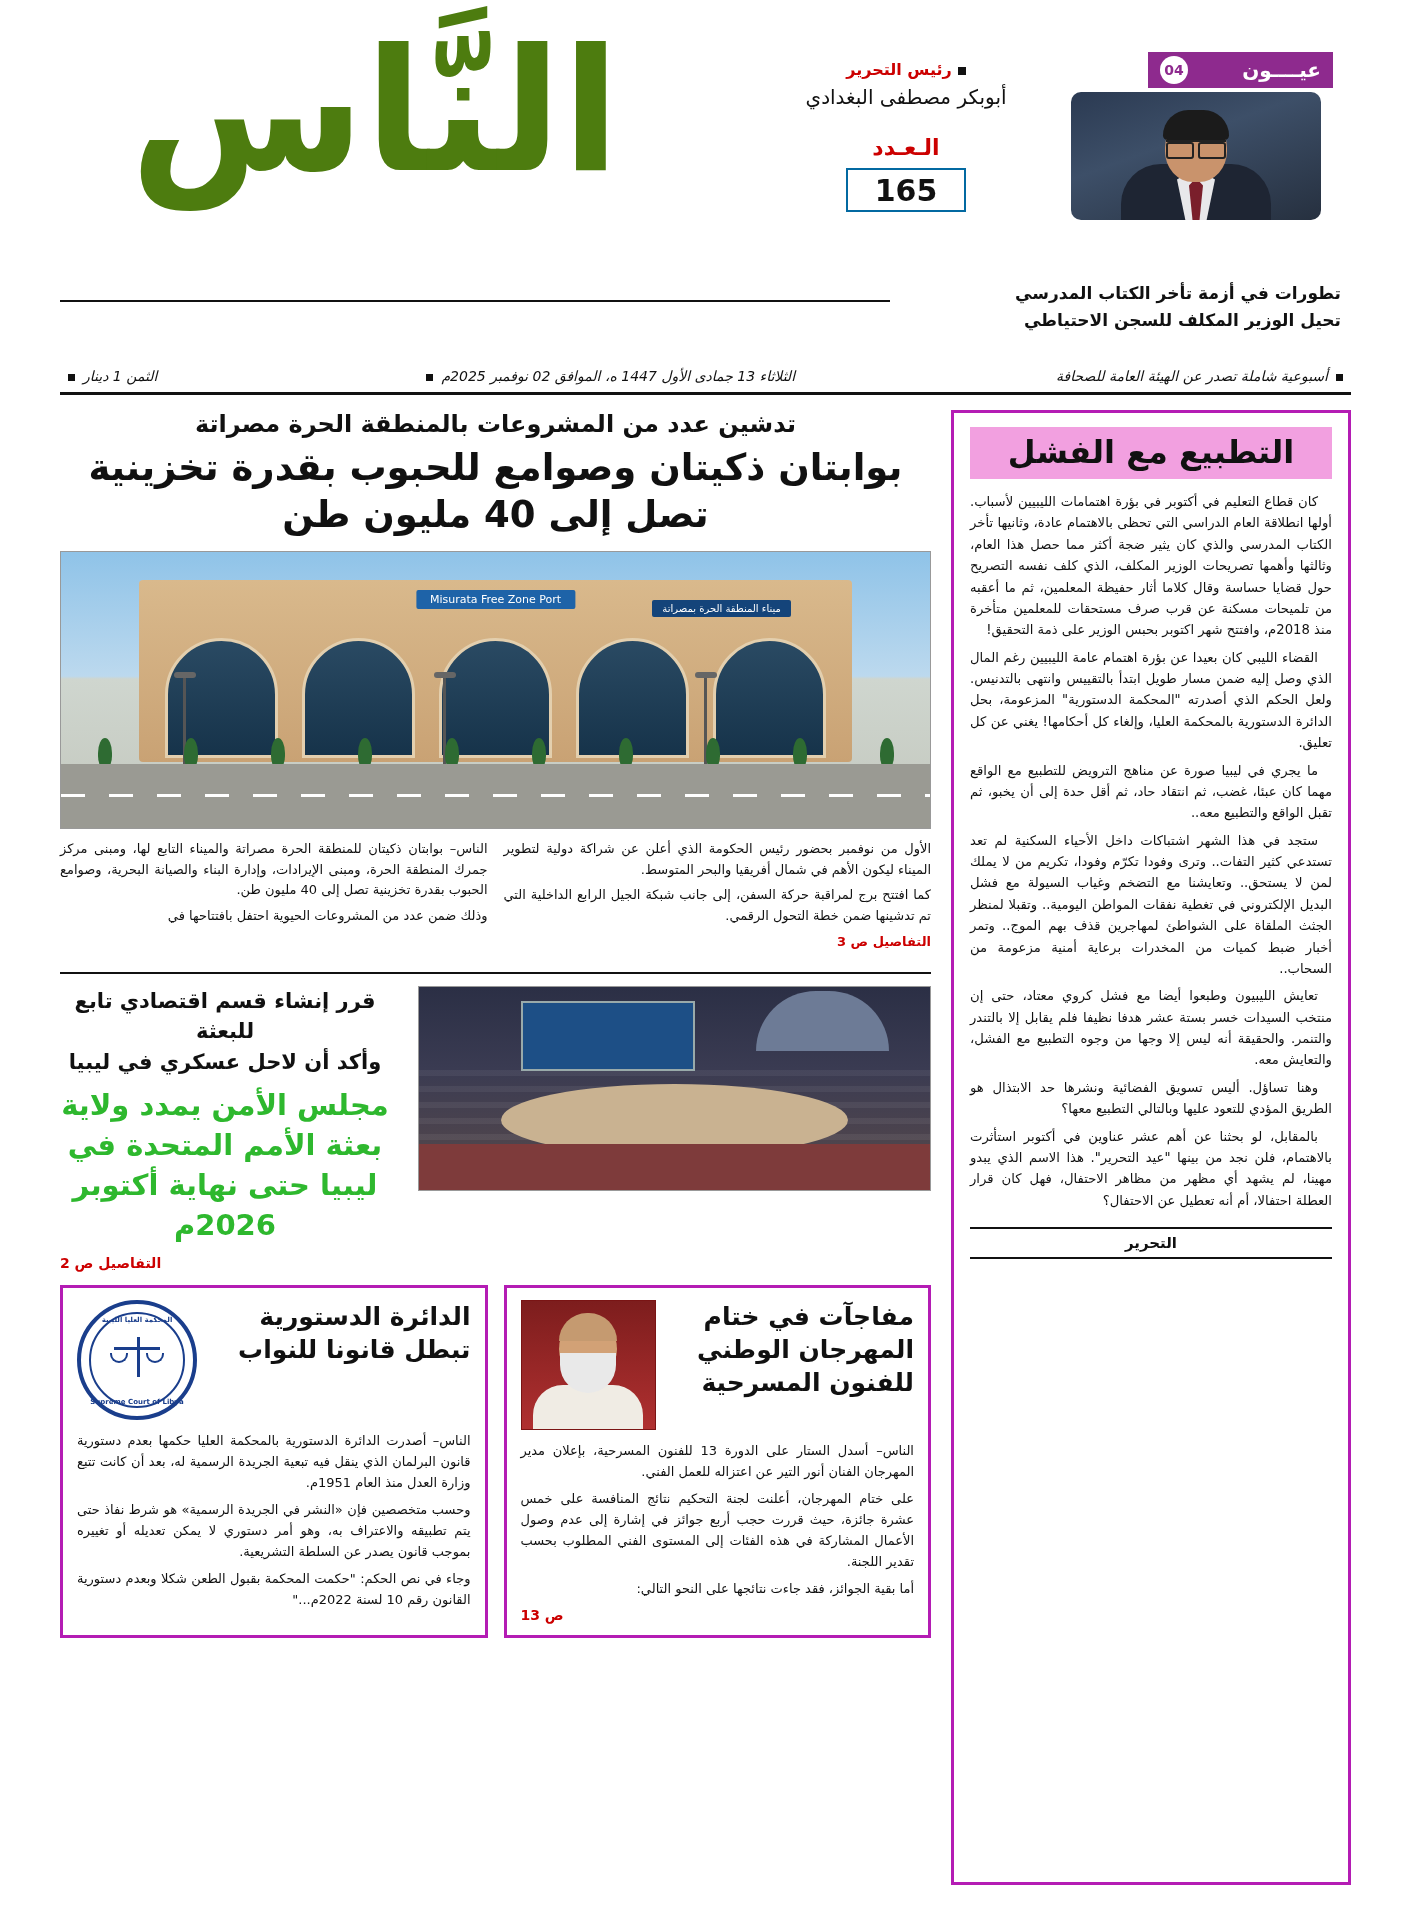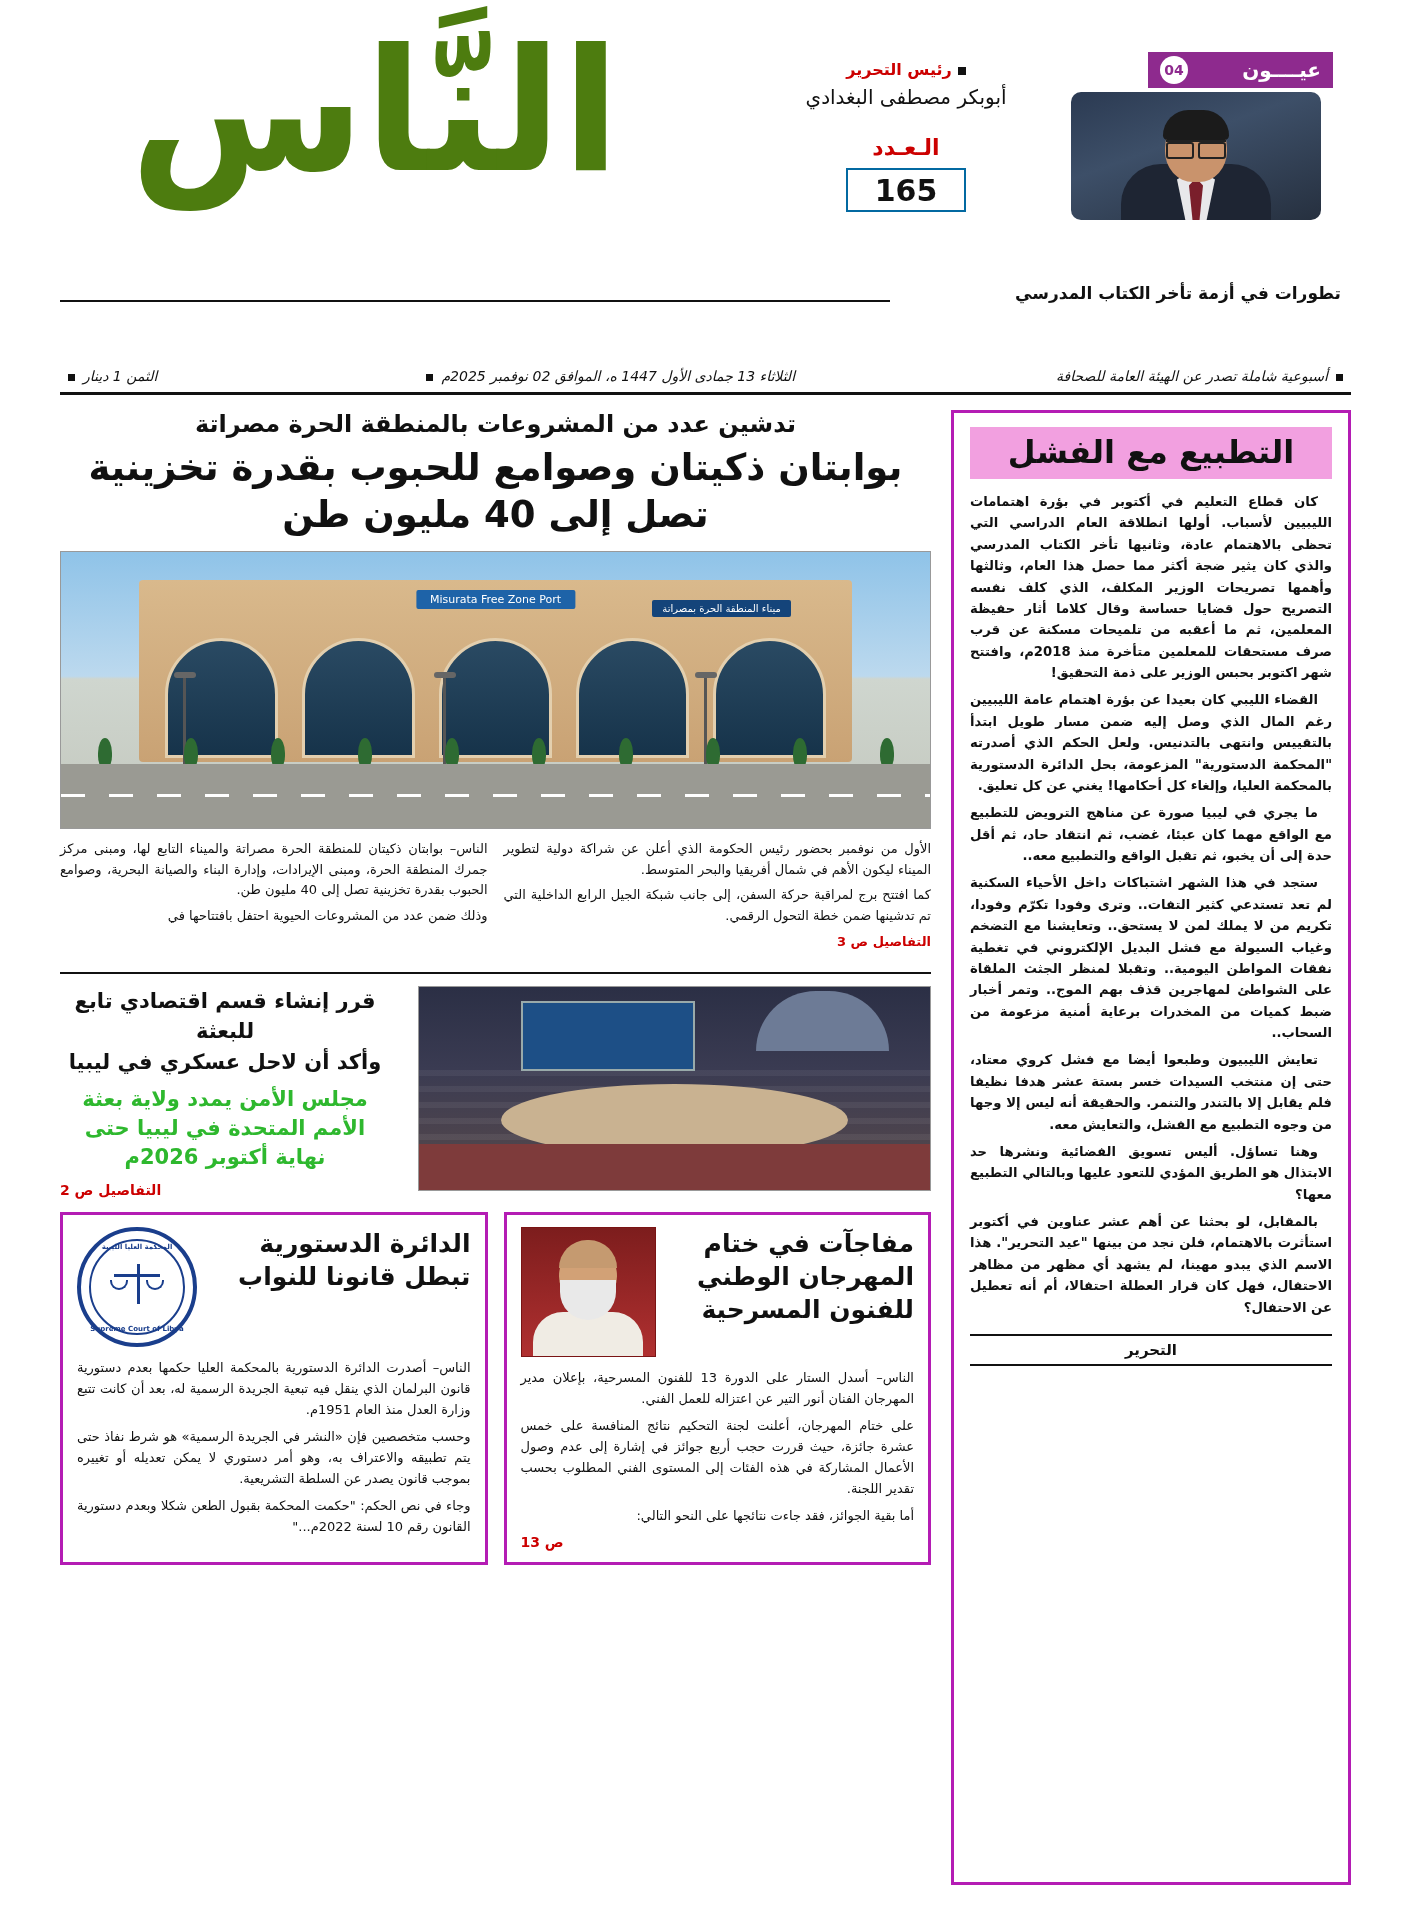--- a/index.html
+++ b/index.html
@@ -112,21 +112,20 @@
     border: 3px solid #b41cb4; padding: 14px 16px;
   }
   .op-title {
     background:#f2a0e0; color:#111; text-align:center;
     font-size: 32px; font-weight: bold; padding: 6px 0 8px 0; letter-spacing: 1px;
   }
   .op-body {
     margin-top: 12px;
     font-size: 13.2px; line-height: 1.62; text-align: justify;
     column-count: 1;
-    font-weight: bold;
   }
   .op-body p { margin: 0 0 6px 0; text-indent: 14px; }
   .op-sign {
     margin-top: 10px; border-top: 2px solid #111; border-bottom:2px solid #111;
     padding: 5px 0; text-align:center; font-weight:bold; font-size: 15px;
   }
 
   .col-main { position:absolute; top:0; right: 420px; left: 0; }
 
   .kicker { font-size: 24px; font-weight:bold; text-align:center; margin-bottom: 6px; }
@@ -169,21 +168,21 @@
   .cap-col { flex:1; font-size: 13px; line-height:1.6; text-align: justify; }
   .cap-col p { margin: 0 0 5px 0; }
   .more-link { color:#c00; font-weight:bold; }
 
   .hr-thin { height:2px; background:#111; margin: 14px 0 12px 0;}
 
   .sec2 { display:flex; gap: 28px; }
   .sec2-text { width: 330px; }
   .sec2-kicker { font-size: 21px; font-weight:bold; text-align:center; line-height:1.45; }
   .sec2-head {
-    margin-top: 8px; color:#2eb82e; font-size: 21px; font-weight:bold; text-align:center; line-height: 1.38;
+    margin-top: 8px; color:#2eb82e; font-size: 29px; font-weight:bold; text-align:center; line-height: 1.38;
   }
   .sec2-more { margin-top: 10px; text-align:left; color:#c00; font-weight:bold; font-size: 14px;}
   .photo-un {
     flex:1; height: 205px; position:relative; overflow:hidden; border:1px solid #999;
     background: linear-gradient(#2b2f45 0%, #3a3b52 40%, #5a4a4a 100%);
   }
   .un-screen { position:absolute; top: 14px; left: 20%; width: 34%; height: 70px; background:#1d4f86; border:2px solid #9aa; }
   .un-dome { position:absolute; top: 4px; right: 8%; width: 26%; height: 60px; background:#6d7b96; border-radius: 60px 60px 0 0;}
   .un-table { position:absolute; left: 16%; right: 16%; bottom: 34px; height: 72px; background:#c9b291; border-radius: 50%;}
   .un-seats { position:absolute; left:0; right:0; bottom: 0; height: 46px; background:#7e3b3b;}
@@ -255,20 +254,21 @@
       </div>
       <div class="chief-name">أبوبكر مصطفى البغدادي</div>
       <div class="issue-label">الـعـدد</div>
       <div class="issue-box">165</div>
     </div>
 
     <div class="logo">النَّاس</div>
 
     <div class="sub-headline">
       <div>تطورات في أزمة تأخر الكتاب المدرسي</div>
+      <div>تحيل الوزير المكلف للسجن الاحتياطي</div>
     </div>
     <div class="rule-line"></div>
 
     <div class="infobar">
       <div>
         <span class="sq"></span><span>أسبوعية شاملة تصدر عن الهيئة العامة للصحافة</span>
       </div>
       <div>
         <span>الثلاثاء 13 جمادى الأول 1447 ه، الموافق 02 نوفمبر 2025م</span><span class="sq"></span>
       </div>

